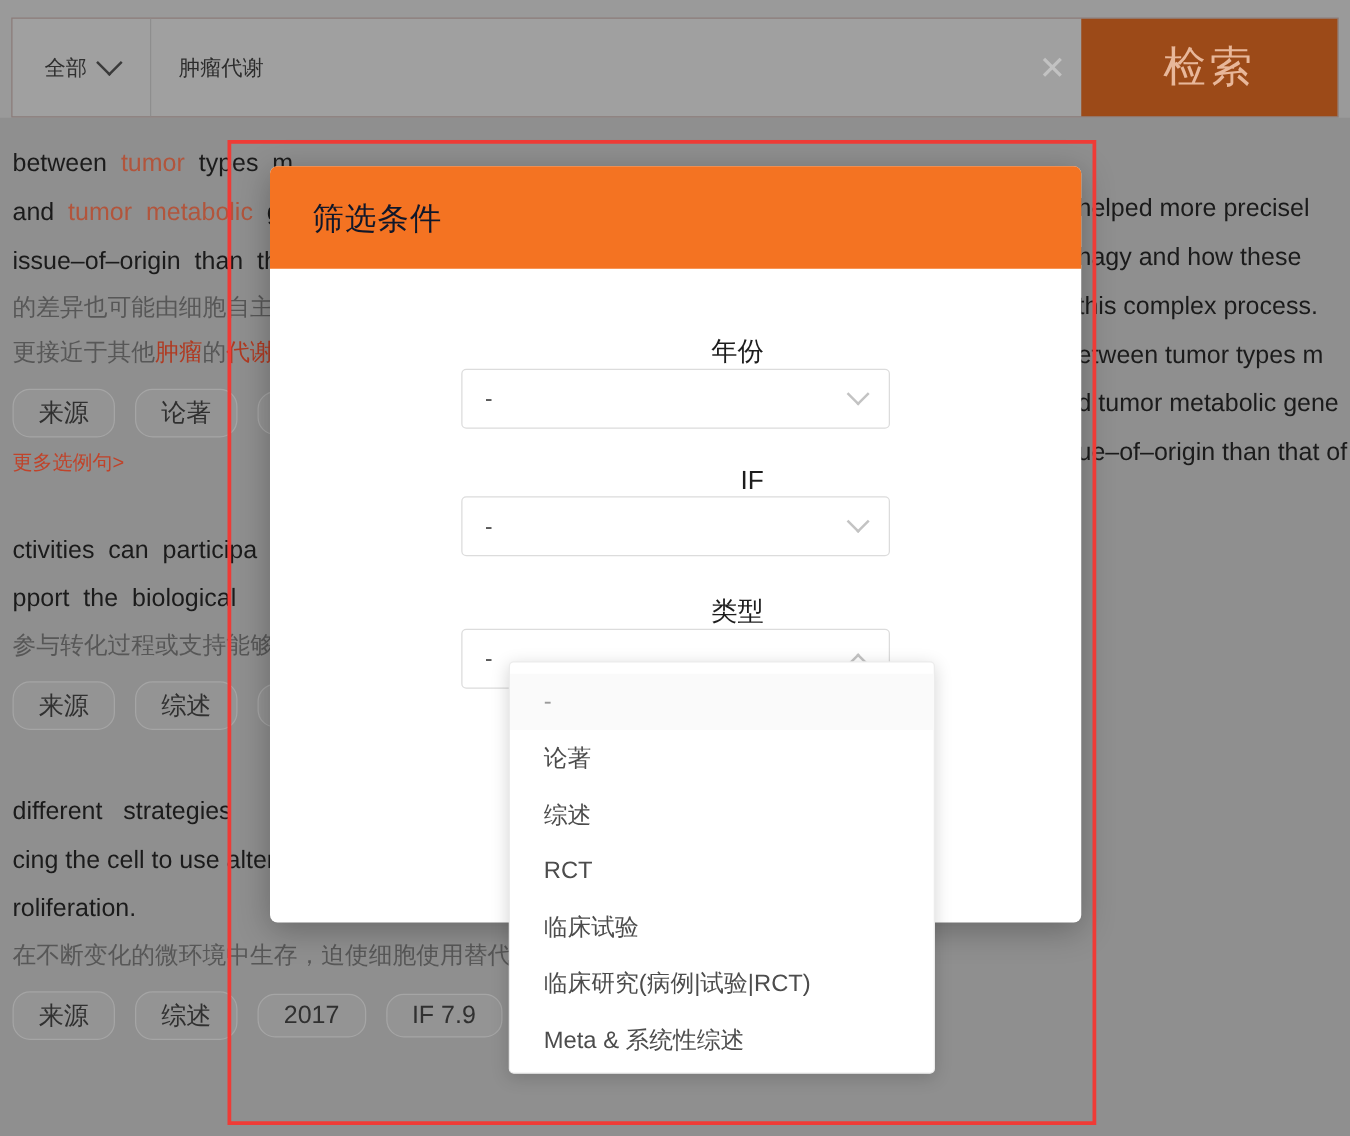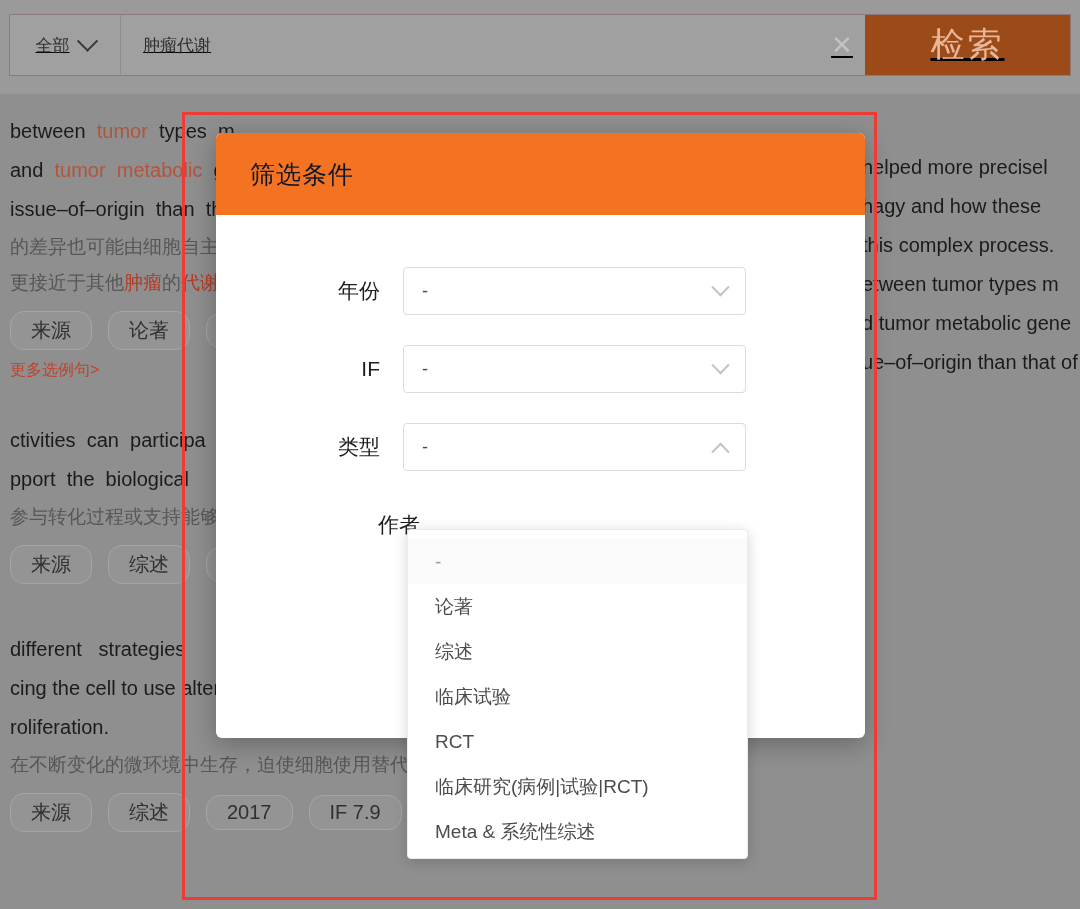--- a/index.html
+++ b/index.html
@@ -19,27 +19,26 @@
   #topbar {
     position: absolute;
     left: 0; top: 0;
     width: 1080px;
     height: 94px;
     background: #9a9a9a;
   }
   #searchbar-wrap {
     position: absolute;
     left: 9px; top: 14px;
-    width: 1062px; height: 62px;
+    width: 1062px; height: 80px;
     display: flex;
     align-items: stretch;
     border: 1px solid #8a7b78;
     box-sizing: border-box;
     background: #a0a0a0;
-    text-decoration: underline;
   }
   #scope-select {
     width: 110px;
     display: flex;
     align-items: center;
     justify-content: center;
     gap: 10px;
     font-size: 17px;
     color: #2f2f2f;
     border-right: 1px solid #8e8e8e;
@@ -190,20 +189,21 @@
     letter-spacing: 1px;
   }
   #modal-body {
     padding: 52px 0 0 0;
   }
   .form-row {
     display: flex;
     align-items: center;
     margin-bottom: 30px;
     padding-left: 0;
+    flex-direction: column;
   }
   .form-label {
     width: 187px;
     text-align: right;
     padding-right: 23px;
     box-sizing: border-box;
     font-size: 21px;
     color: #1d1d1d;
   }
   .form-control {
@@ -373,19 +373,19 @@
       </div>
     </div>
 
   </div>
 </div>
 
 <div id="type-dropdown">
   <div class="dd-option selected">-</div>
   <div class="dd-option">论著</div>
   <div class="dd-option">综述</div>
+  <div class="dd-option">RCT</div>
   <div class="dd-option">临床试验</div>
-  <div class="dd-option">RCT</div>
   <div class="dd-option">临床研究(病例|试验|RCT)</div>
   <div class="dd-option">Meta &amp; 系统性综述</div>
 </div>
 
 <div id="annot-rect"></div>
 
 </body></html>

